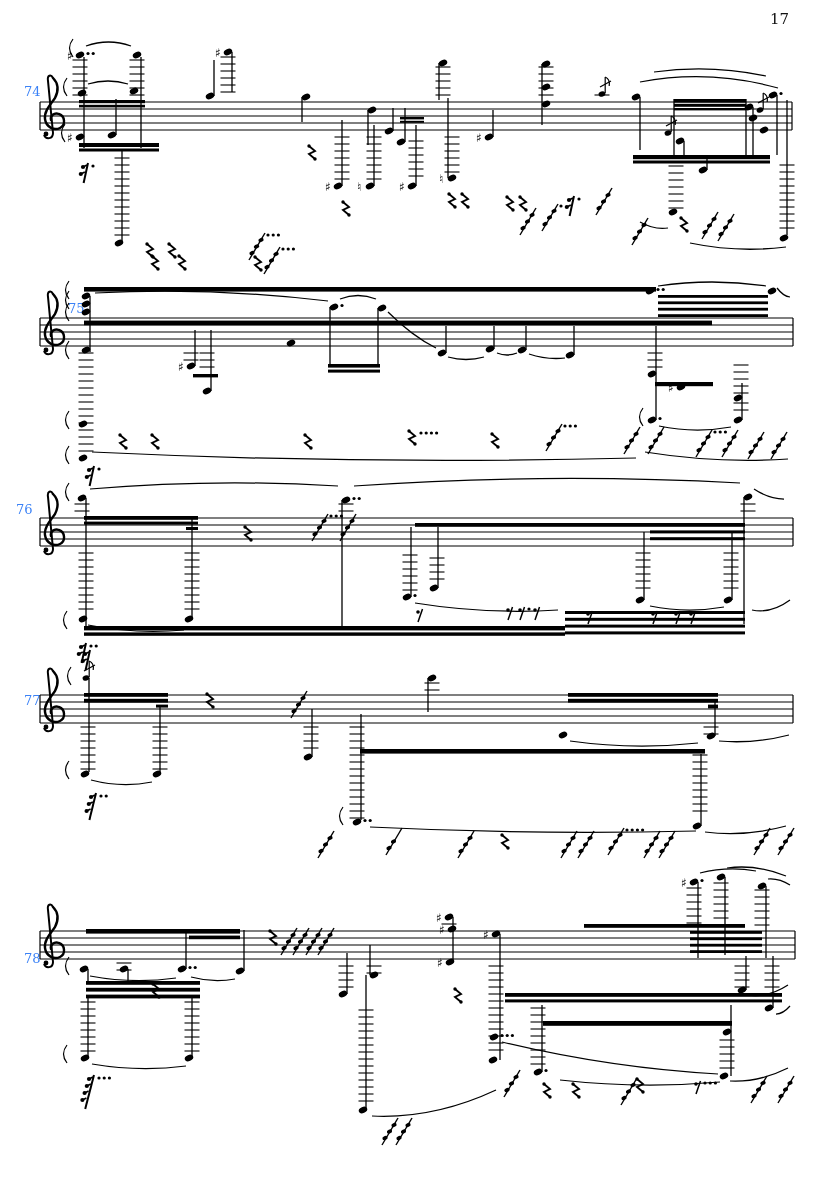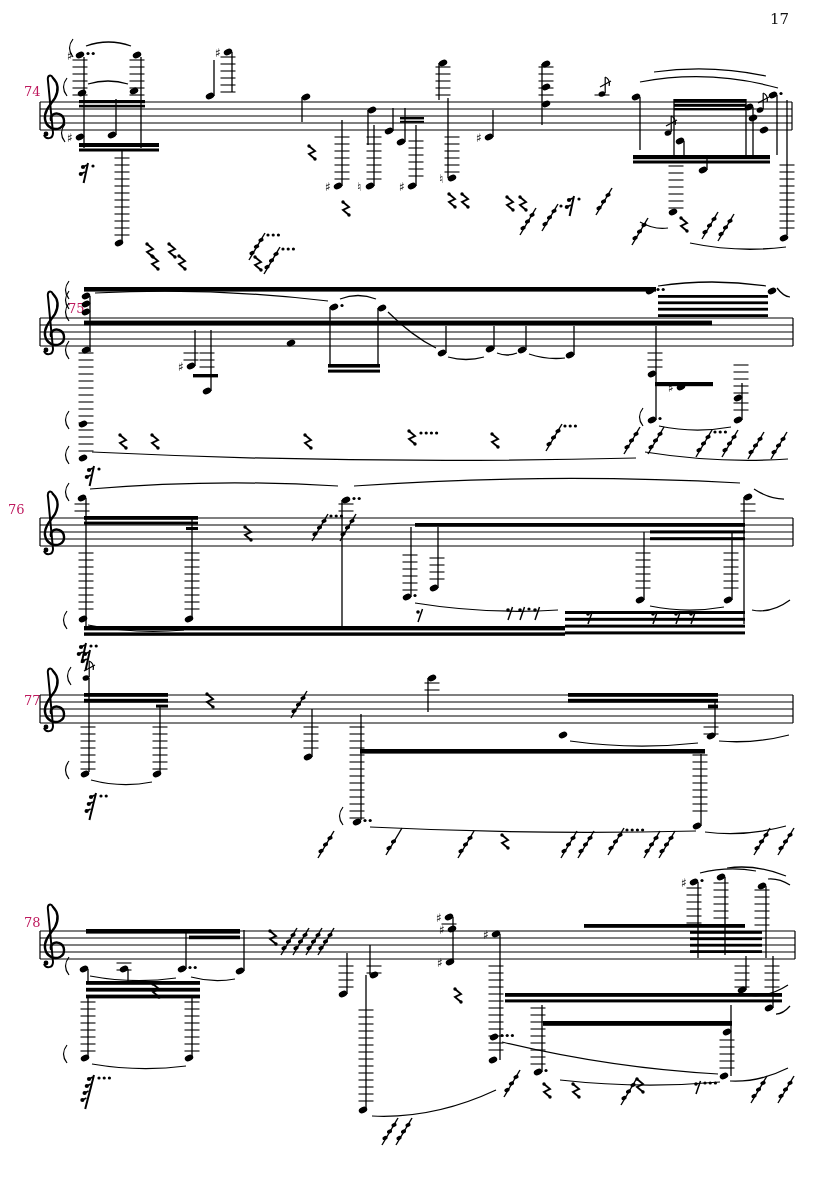--- a/index.html
+++ b/index.html
@@ -1,31 +1,31 @@
 <!DOCTYPE html>
 <html><head>
 <meta charset="utf-8">
 <style>
   html,body{margin:0;padding:0;background:#e8e8e8;}
   .page{position:relative;width:835px;height:1181px;background:#ffffff;overflow:hidden;
         font-family:"DejaVu Serif", serif;}
   .pagenum{position:absolute;left:770px;top:10px;font-size:15px;color:#111;}
-  .mnum{position:absolute;font-size:13px;color:#be185d;}
+  .mnum{position:absolute;font-size:13px;color:#3b82f6;}
   svg{position:absolute;left:0;top:0;}
 </style>
 </head>
 <body>
 
 <div class="page">
   <div class="pagenum">17</div>
   <div class="mnum" style="left: 24px; top: 84px;">74</div>
   <div class="mnum" style="left: 20px; top: 301px; margin-left: 48px;">75</div>
-  <div class="mnum" style="left: 8px; top: 502px;">76</div>
+  <div class="mnum" style="left: 16px; top: 502px;">76</div>
   <div class="mnum" style="left: 24px; top: 693px;">77</div>
-  <div class="mnum" style="left: 24px; top: 915px;">78</div>
+  <div class="mnum" style="left: 24px; top: 951px;">78</div>
   <svg id="score" width="835" height="1181" viewBox="0 0 835 1181">
       <g>
         <line x1="40" y1="102" x2="792" y2="102" stroke="#000000" stroke-width="1.05"></line>
         <line x1="40" y1="109" x2="792" y2="109" stroke="#000000" stroke-width="1.05"></line>
         <line x1="40" y1="116" x2="792" y2="116" stroke="#000000" stroke-width="1.05"></line>
         <line x1="40" y1="123" x2="792" y2="123" stroke="#000000" stroke-width="1.05"></line>
         <line x1="40" y1="130" x2="792" y2="130" stroke="#000000" stroke-width="1.05"></line>
         <line x1="40" y1="102" x2="40" y2="130" stroke="#000000" stroke-width="1.2"></line>
         <line x1="792" y1="102" x2="792" y2="130" stroke="#000000" stroke-width="1.2"></line>
         <path d="M 53 78 C 58 83 59 90 55 98

